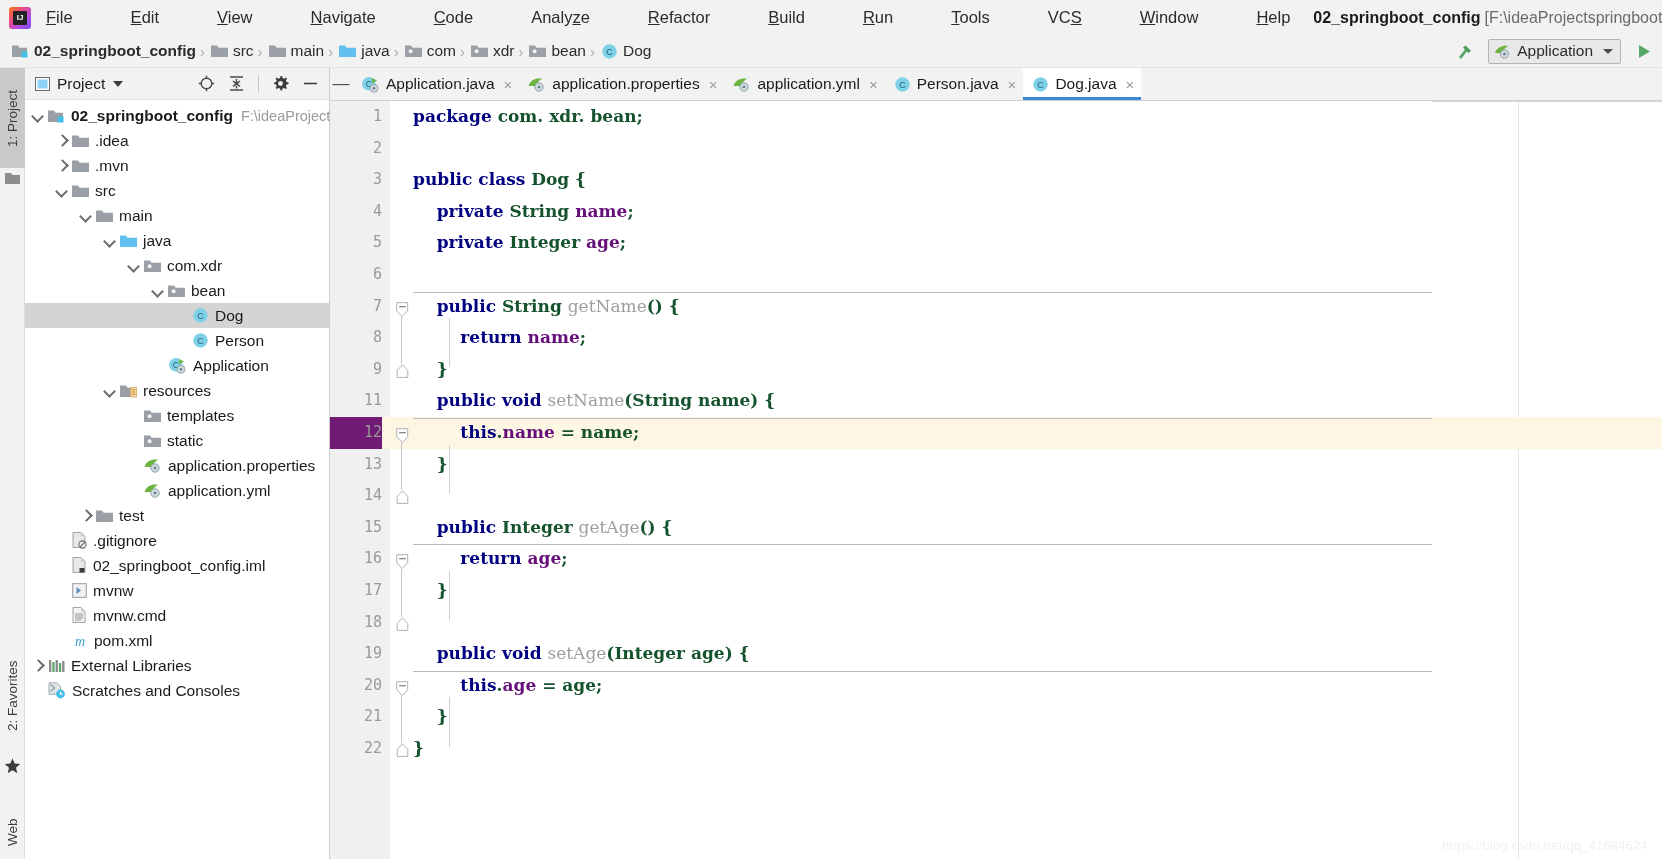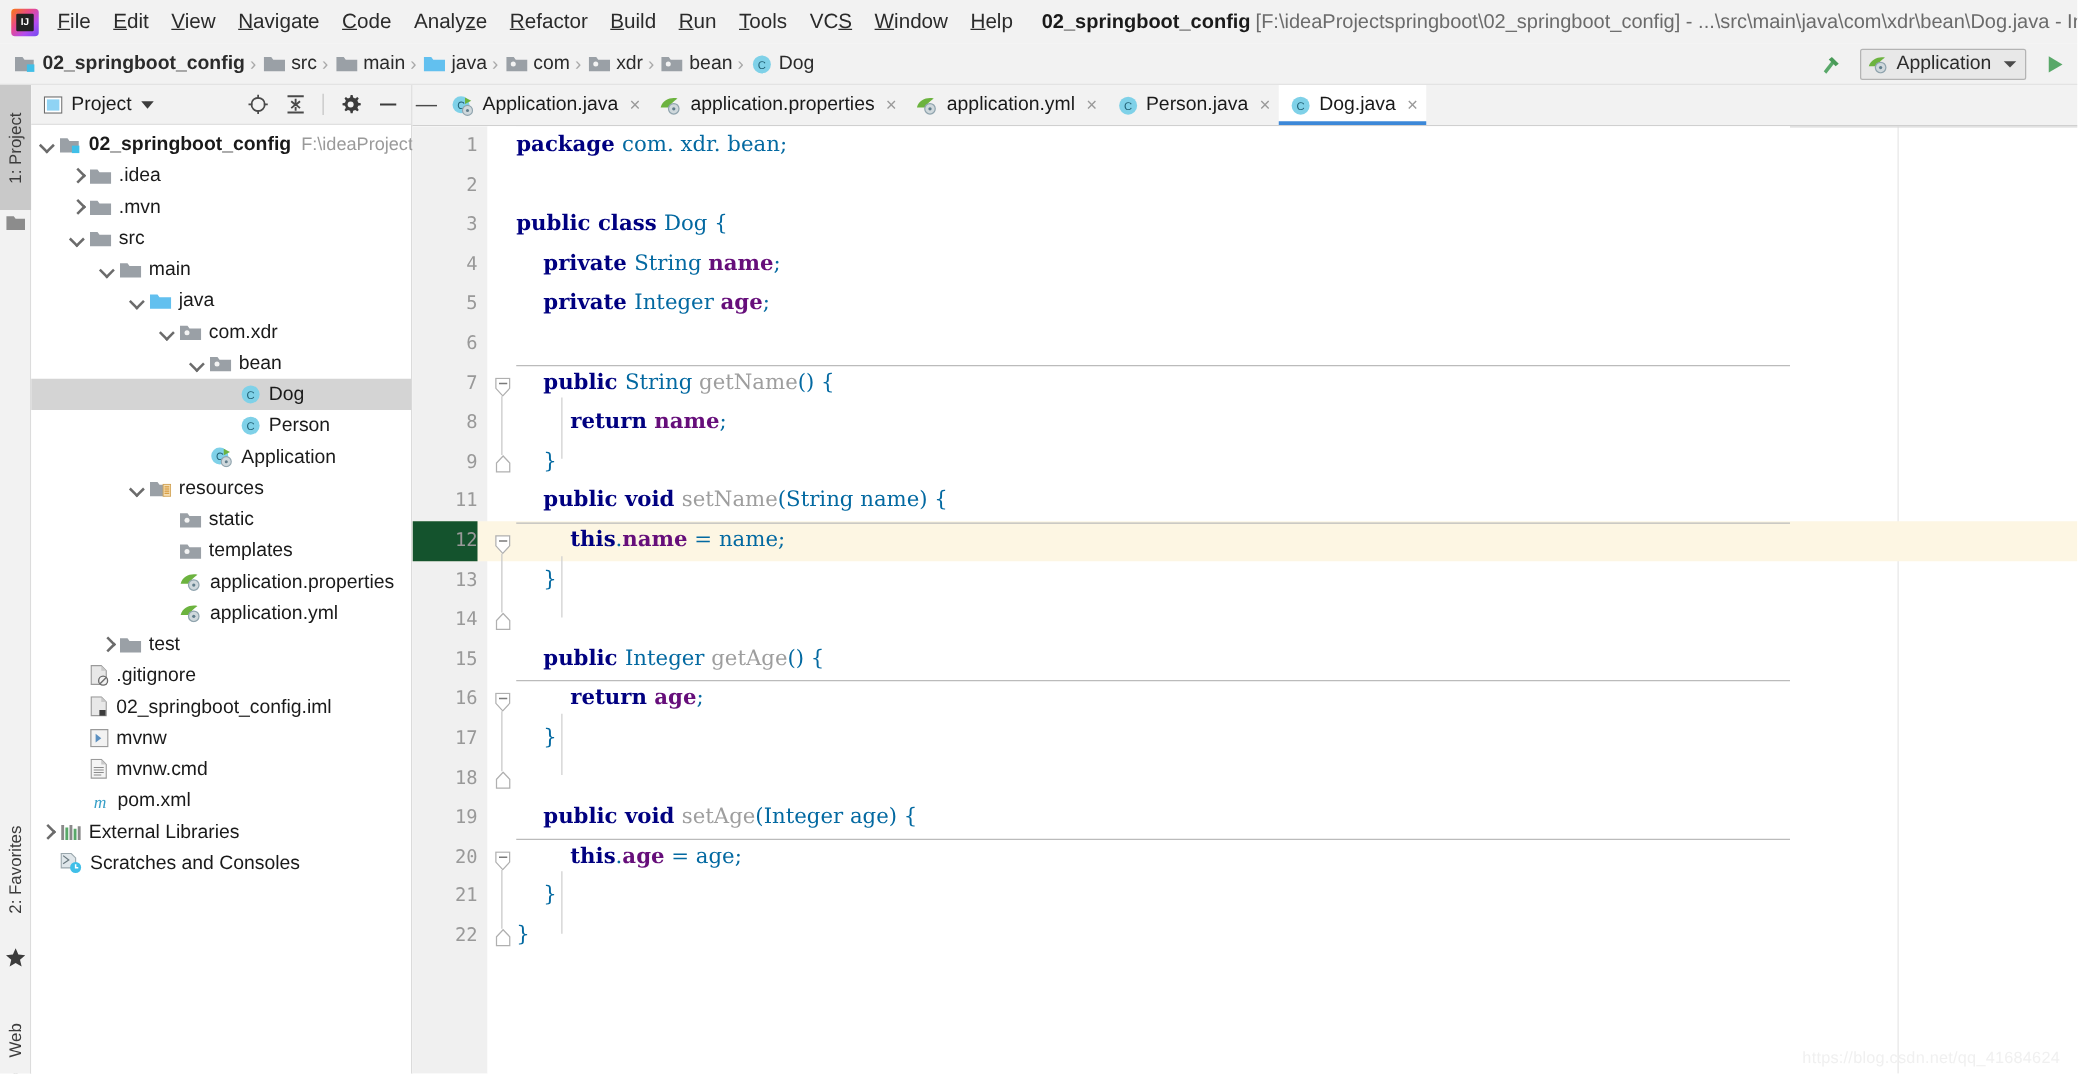--- a/index.html
+++ b/index.html
@@ -158,35 +158,35 @@
     position: absolute; top: 0; left: 0; width: 60px; height: 758px;
     background: #f0f0f0;
   }
   .fold-col {
     position: absolute; top: 0; left: 60px; width: 23px; height: 758px;
     background: #ffffff;
   }
   .lines { position: absolute; top: 0; left: 0; width: 1332px; }
   .ln-row { position: relative; height: 31.6px; }
   .ln-row.hl { background: #fdf6e3; }
-  .ln-row.hl .ln-num { background: #14532d; }
+  .ln-row.hl .ln-num { background: #701a75; }
   .ln-num {
     position: absolute; left: 0; width: 52px; text-align: right;
     font-family: "DejaVu Sans Mono", monospace; font-size: 15px; color: #999999;
     line-height: 31.6px;
   }
   .code {
     position: absolute; left: 83px; right: 0;
     font-family: "DejaVu Serif", serif; font-size: 17px;
     line-height: 31.6px; white-space: pre; color: #1a1a1a;
   }
   .kw { color:#000080; font-weight: bold; }
   .fld { color:#660e7a; font-weight: bold; }
   .mth { color:#9e9e9e; }
-  .pln { color:#0369a1; }
+  .pln { color:#14532d;font-weight:bold; }
 
   .sep-line {
     position: absolute; left: 83px; width: 1019px; height: 1px; background: #bbbbbb;
   }
   .indent-guide {
     position: absolute; width: 1px; background: #cfcfcf;
   }
   .right-margin {
     position: absolute; top: 0; left: 1188px; width: 1px; height: 758px; background: #e8e8e8;
   }
@@ -207,21 +207,21 @@
     position:absolute; top:101px; left:1432px; width:230px; height:1px; background:#d8d8d8;
   }
 </style>
 </head>
 <body>
 
 <div id="app">
 
   <div class="menubar">
     <div class="ij-logo"></div>
-    <div id="menu-items" style="display:flex;align-items:center;">
+    <div id="menu-items" style="display:flex;align-items:center;gap:40px;">
         <div class="menu-item"><span class="mn">F</span>ile</div>
         <div class="menu-item"><span class="mn">E</span>dit</div>
         <div class="menu-item"><span class="mn">V</span>iew</div>
         <div class="menu-item"><span class="mn">N</span>avigate</div>
         <div class="menu-item"><span class="mn">C</span>ode</div>
         <div class="menu-item">Analy<span class="mn">z</span>e</div>
         <div class="menu-item"><span class="mn">R</span>efactor</div>
         <div class="menu-item"><span class="mn">B</span>uild</div>
         <div class="menu-item"><span class="mn">R</span>un</div>
         <div class="menu-item"><span class="mn">T</span>ools</div>
@@ -523,31 +523,31 @@
           <span class="nlbl">resources</span>
         </div>
         <div class="node">
           <span class="arrow " style="margin-left: 104px;"></span>
           <span class="nico" style="display: inline-flex; align-items: center;">
             <svg width="17" height="14" viewBox="0 0 17 14">
               <path d="M0 1.5 h6 l1.6 2.2 H17 v9.3 H0 Z" fill="#9aa0a6"></path>
               <circle cx="5.6" cy="7.2" r="2" fill="#f3f3f3"></circle>
             </svg>
           </span>
+          <span class="nlbl">templates</span>
+        </div>
+        <div class="node">
+          <span class="arrow " style="margin-left: 104px;"></span>
+          <span class="nico" style="display: inline-flex; align-items: center;">
+            <svg width="17" height="14" viewBox="0 0 17 14">
+              <path d="M0 1.5 h6 l1.6 2.2 H17 v9.3 H0 Z" fill="#9aa0a6"></path>
+              <circle cx="5.6" cy="7.2" r="2" fill="#f3f3f3"></circle>
+            </svg>
+          </span>
           <span class="nlbl">static</span>
-        </div>
-        <div class="node">
-          <span class="arrow " style="margin-left: 104px;"></span>
-          <span class="nico" style="display: inline-flex; align-items: center;">
-            <svg width="17" height="14" viewBox="0 0 17 14">
-              <path d="M0 1.5 h6 l1.6 2.2 H17 v9.3 H0 Z" fill="#9aa0a6"></path>
-              <circle cx="5.6" cy="7.2" r="2" fill="#f3f3f3"></circle>
-            </svg>
-          </span>
-          <span class="nlbl">templates</span>
         </div>
         <div class="node">
           <span class="arrow " style="margin-left: 104px;"></span>
           <span class="nico" style="display: inline-flex; align-items: center;">
             <svg width="18" height="15" viewBox="0 0 18 15">
               <path d="M0.5 9 C2.5 2.5 8.5 0.7 14 1.8 C11 3.8 9 5.8 7 9 Z" fill="#6cb33f"></path>
               <circle cx="11" cy="10" r="4.2" fill="#cfd8dc" stroke="#90a4ae" stroke-width="1"></circle>
               <circle cx="11" cy="10" r="1.3" fill="#607d8b"></circle>
             </svg>
           </span>

